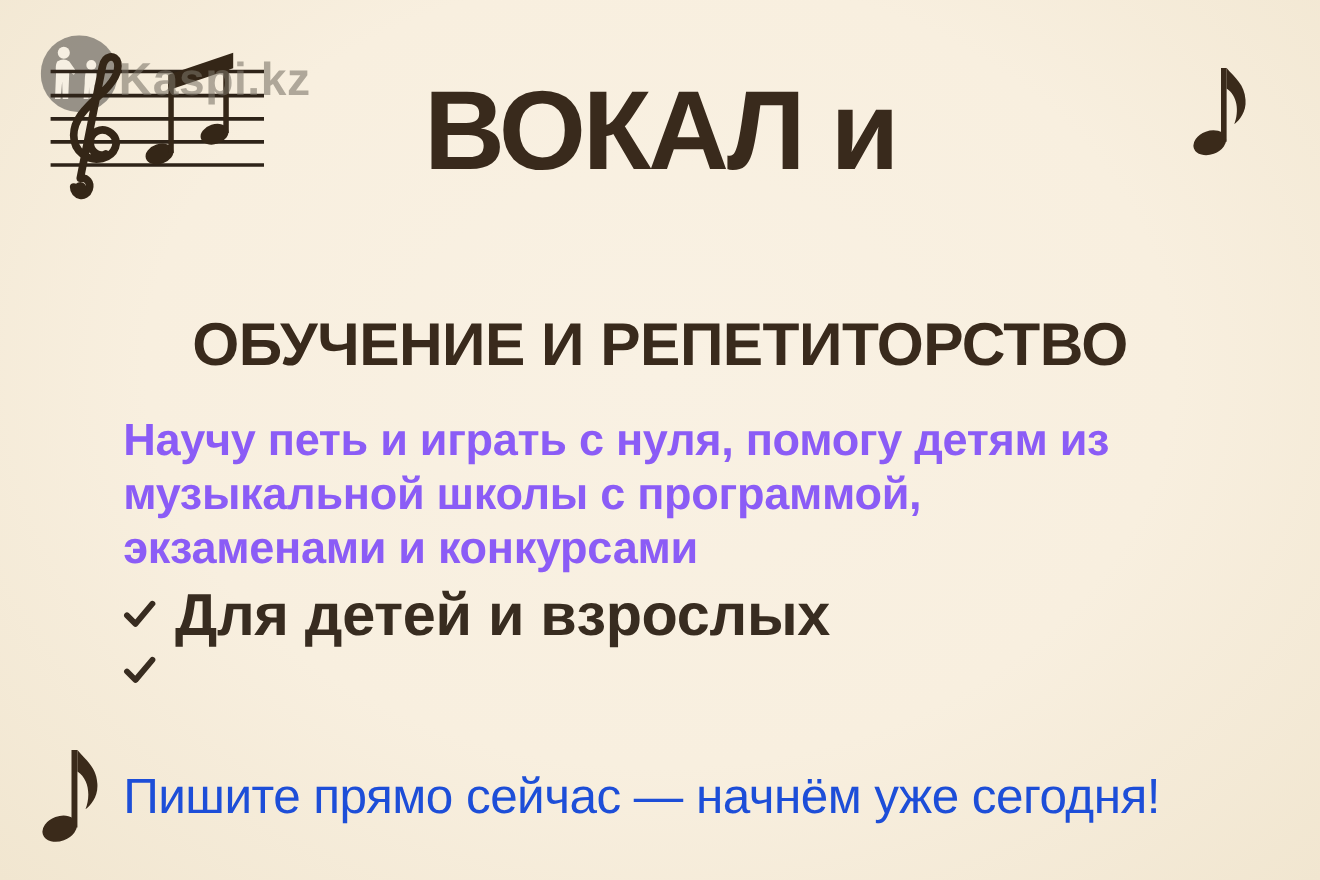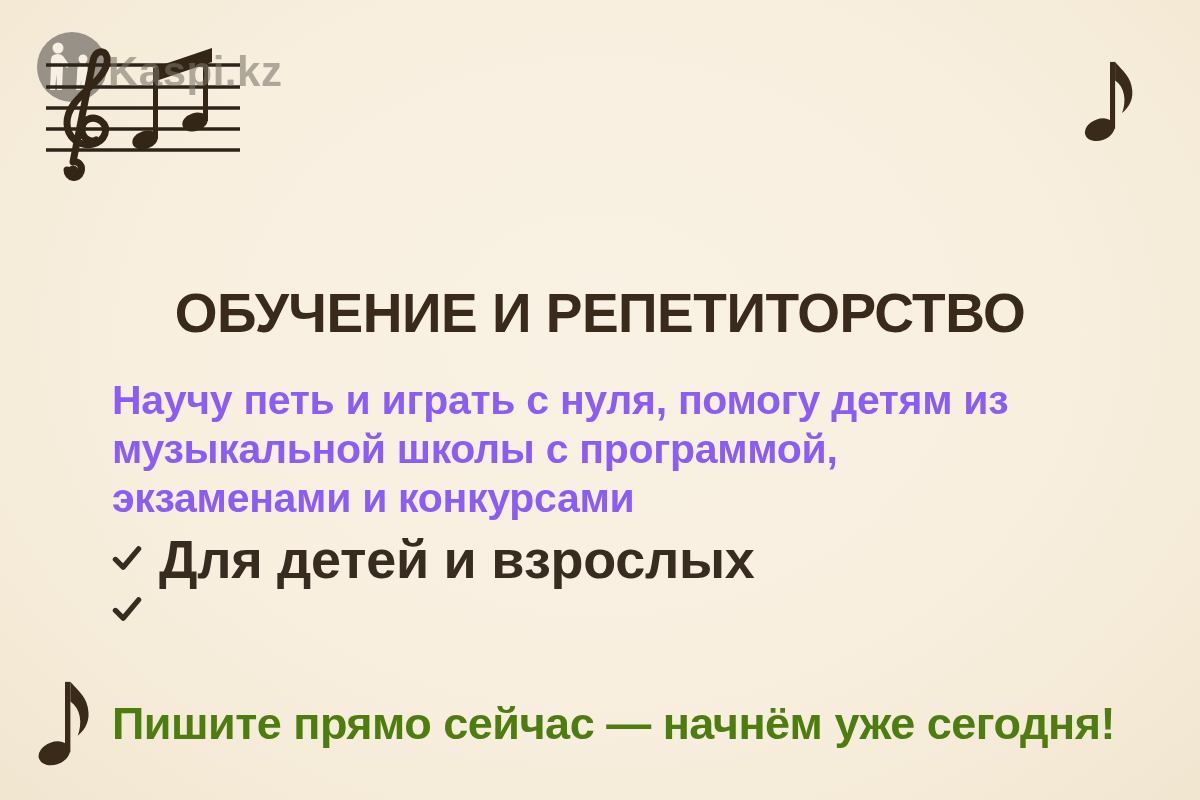--- a/index.html
+++ b/index.html
@@ -56,22 +56,22 @@
   .check-row { display:flex; align-items:center; height:51px; }
   .check-icon { width:30px; height:27px; margin-right:17px; flex:0 0 auto; }
   .check-label {
     font-size:54px; font-weight:600; letter-spacing:-.3px;
     color:#382c20; white-space:nowrap;
   }
 
   
   .cta-text {
     left:112px; top:698px;
-    font-size:45px; font-weight:700; letter-spacing:-.5px;
-    color:#4d7c0f; white-space:nowrap;
+    font-size:45px; font-weight:400; letter-spacing:-.5px;
+    color:#1d4ed8; white-space:nowrap;
   }
 
   svg { display:block; }
 </style>
 </head>
 <body>
 
 <div class="abs wm-circle">
   <svg width="70" height="70" viewBox="0 0 70 70">
     <circle cx="35" cy="35" r="35" fill="rgba(138,132,123,.88)"></circle>
@@ -113,20 +113,21 @@
 
 <div class="abs note-tr">
   <svg width="52" height="88" viewBox="0 0 56 94" fill="#3a2a1a">
     <ellipse cx="17" cy="79" rx="16.5" ry="11.5" transform="rotate(-20 17 79)"></ellipse>
     <path d="M28 78 L28 6 L33.5 6 L33.5 78 Z"></path>
     <path d="M33.5 6 C 42 16 51 22 52 37 C 53 49 46 57 41 61 C 46 48 44 33 33.5 26 Z"></path>
   </svg>
 </div>
 
 <div class="abs title">
+  <div>ВОКАЛ и</div>
 </div>
 
 <div class="abs subtitle">ОБУЧЕНИЕ И РЕПЕТИТОРСТВО</div>
 
 <div class="abs intro">
   <div>Научу петь и играть с нуля, помогу детям из</div>
   <div>музыкальной школы с программой,</div>
   <div>экзаменами и конкурсами</div>
 </div>
 

